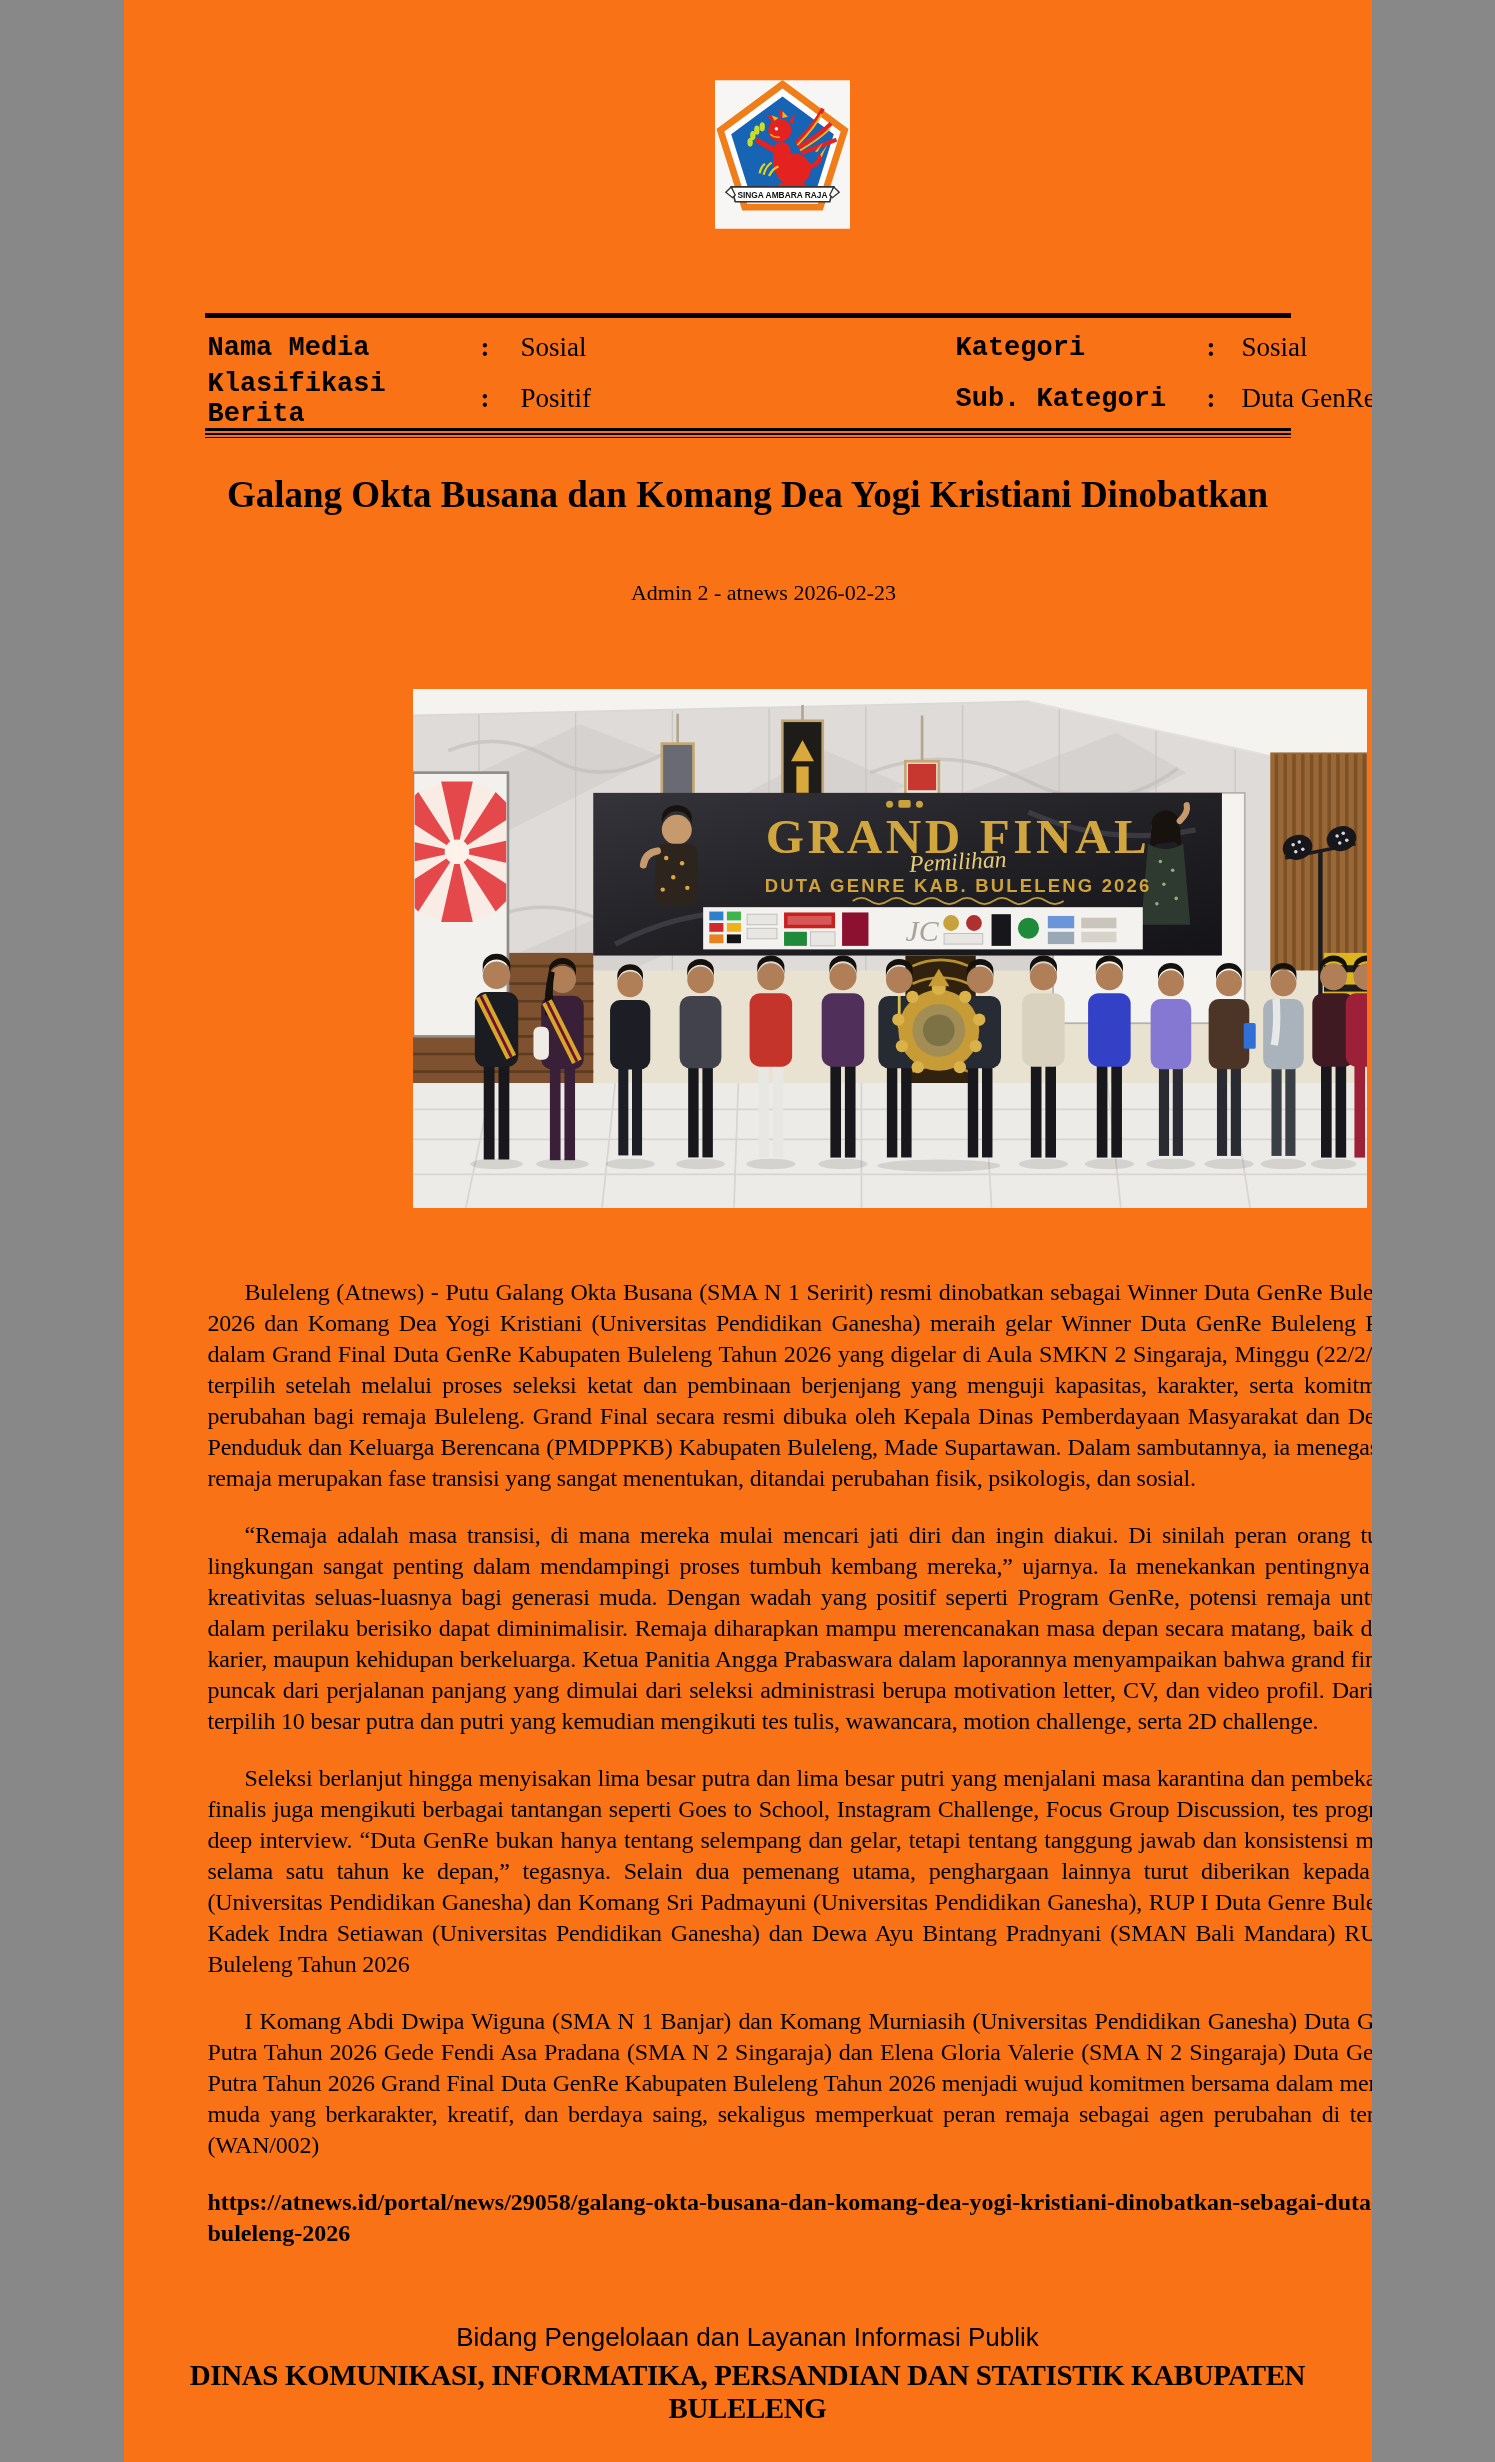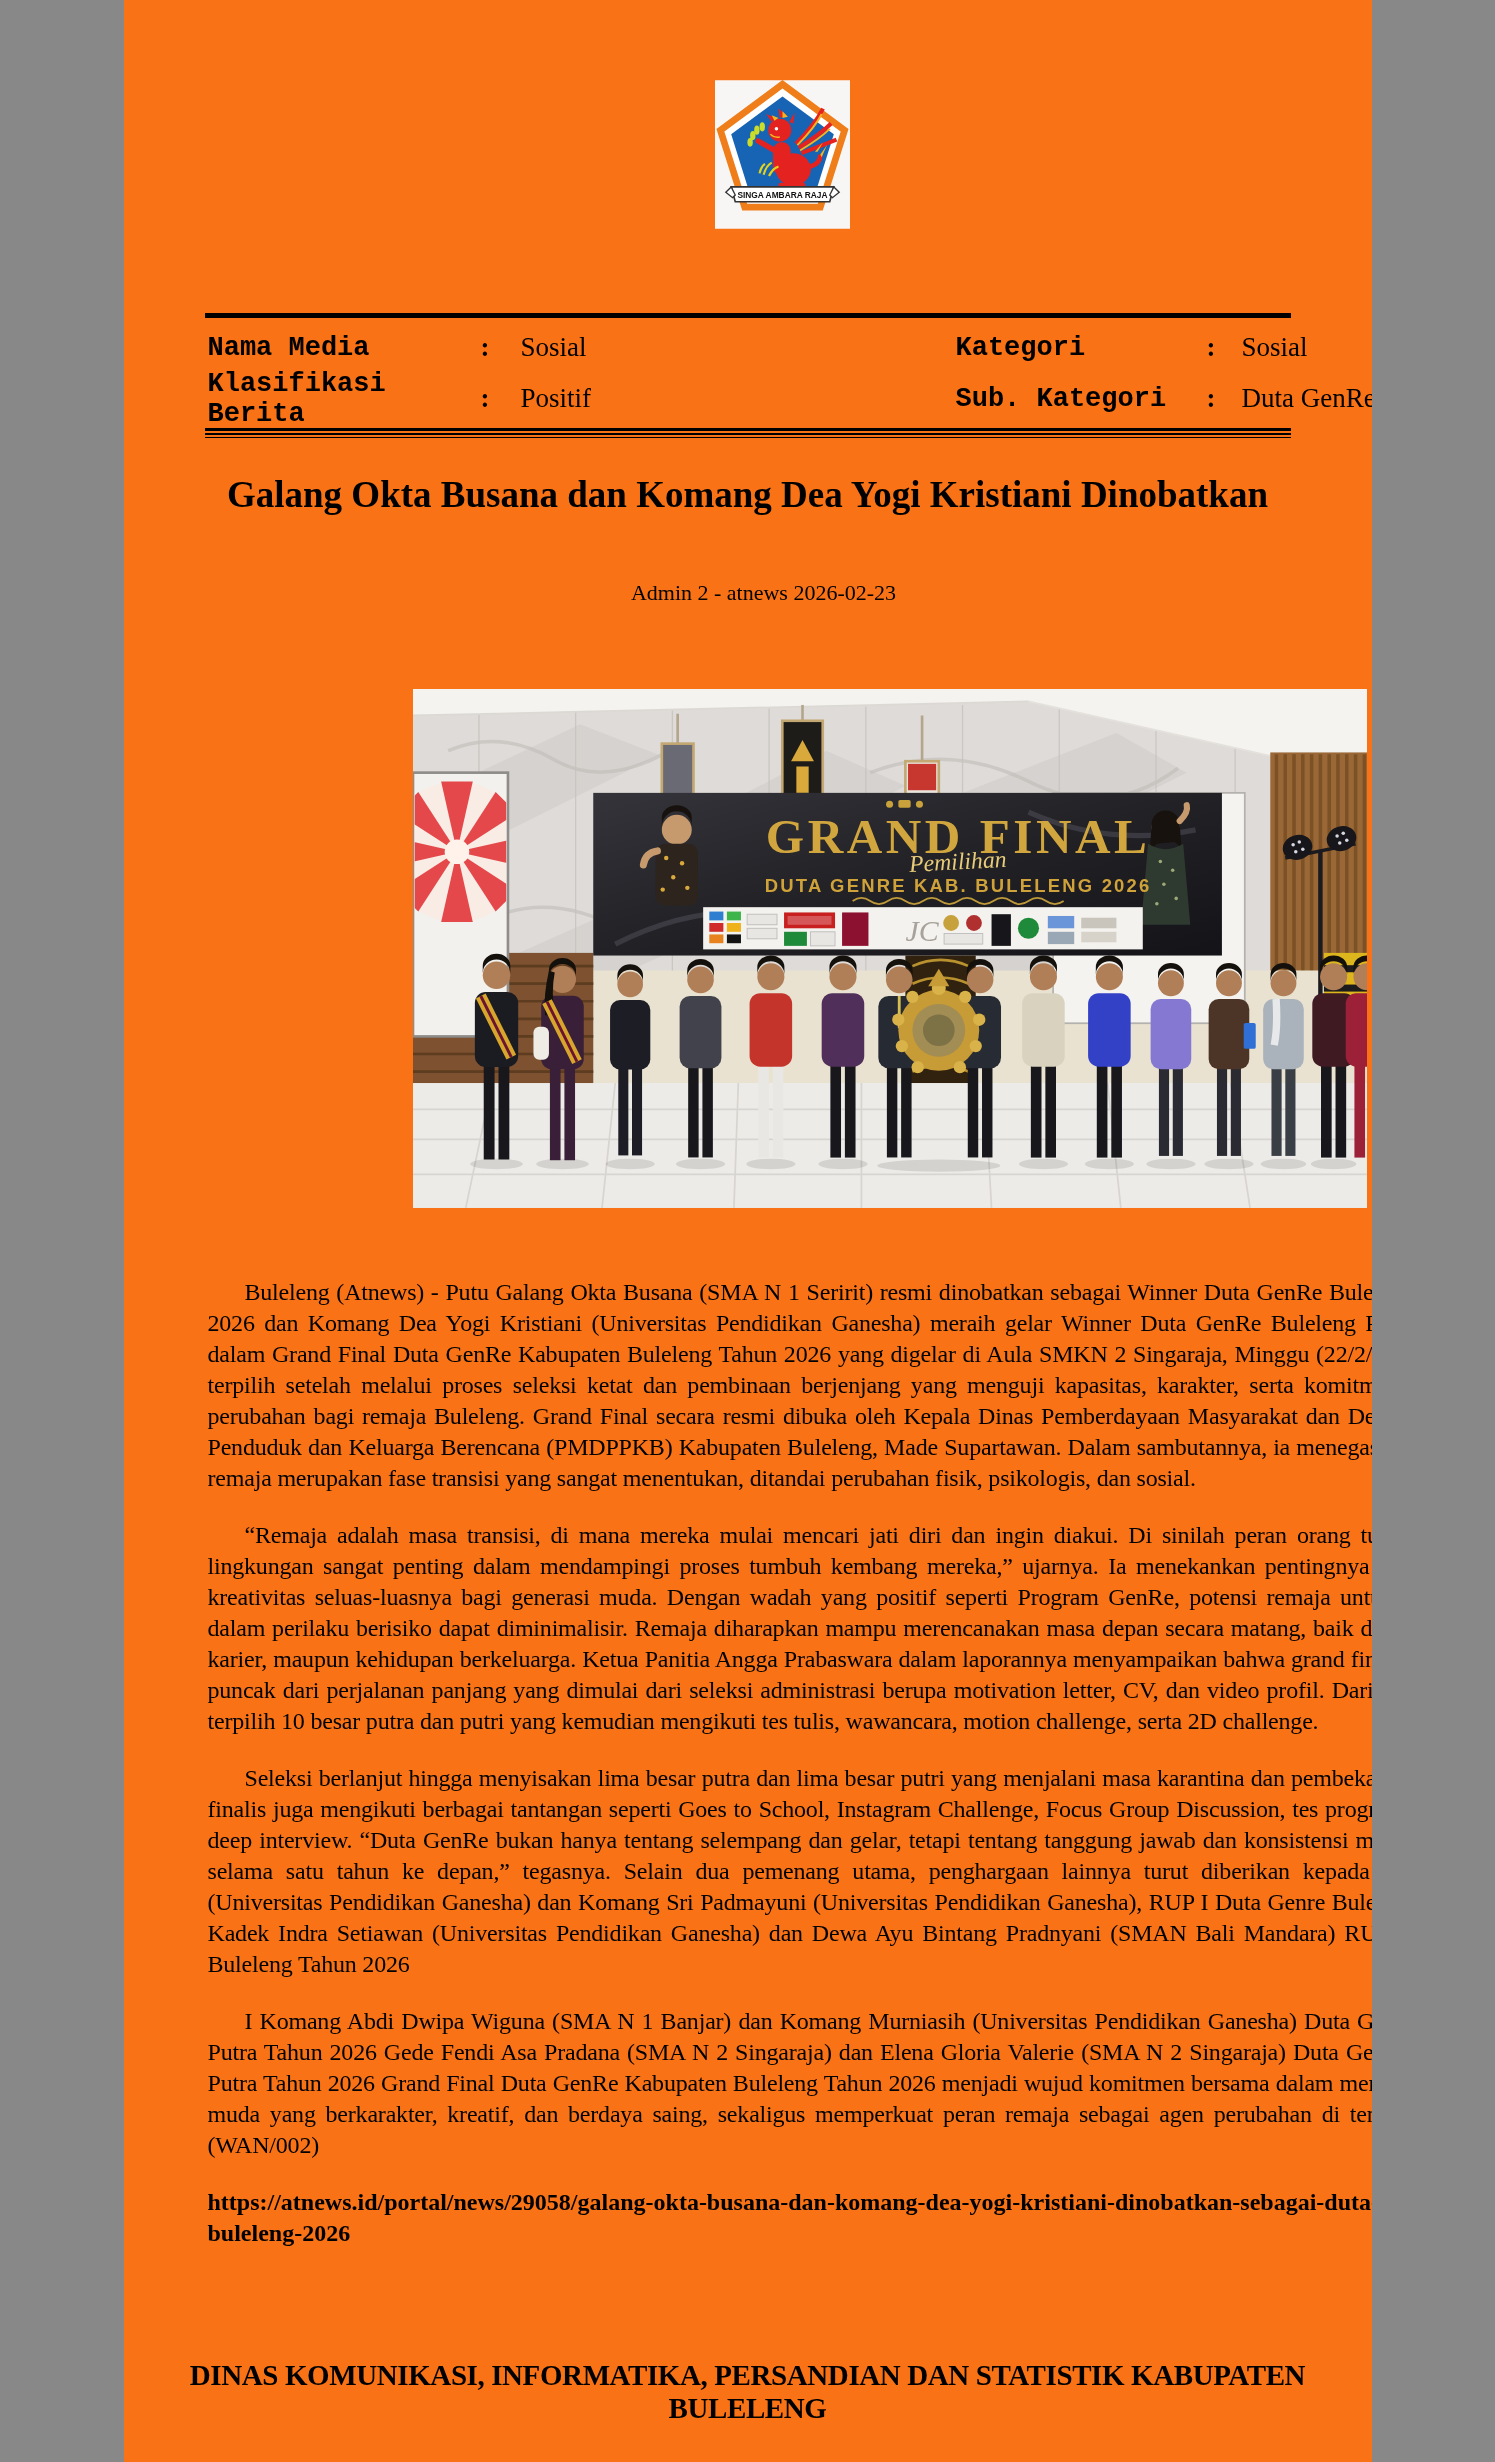--- a/index.html
+++ b/index.html
@@ -485,16 +485,17 @@
   </div>
 
   <div class="body-text">
     <p>Buleleng (Atnews) - Putu Galang Okta Busana (SMA N 1 Seririt) resmi dinobatkan sebagai Winner Duta GenRe Buleleng Putra Tahun 2026 dan Komang Dea Yogi Kristiani (Universitas Pendidikan Ganesha) meraih gelar Winner Duta GenRe Buleleng Putri Tahun 2026 dalam Grand Final Duta GenRe Kabupaten Buleleng Tahun 2026 yang digelar di Aula SMKN 2 Singaraja, Minggu (22/2/2026). Keduanya terpilih setelah melalui proses seleksi ketat dan pembinaan berjenjang yang menguji kapasitas, karakter, serta komitmen sebagai agen perubahan bagi remaja Buleleng. Grand Final secara resmi dibuka oleh Kepala Dinas Pemberdayaan Masyarakat dan Desa, Pengendalian Penduduk dan Keluarga Berencana (PMDPPKB) Kabupaten Buleleng, Made Supartawan. Dalam sambutannya, ia menegaskan bahwa masa remaja merupakan fase transisi yang sangat menentukan, ditandai perubahan fisik, psikologis, dan sosial.</p>
     <p>“Remaja adalah masa transisi, di mana mereka mulai mencari jati diri dan ingin diakui. Di sinilah peran orang tua, keluarga, dan lingkungan sangat penting dalam mendampingi proses tumbuh kembang mereka,” ujarnya. Ia menekankan pentingnya membuka ruang kreativitas seluas-luasnya bagi generasi muda. Dengan wadah yang positif seperti Program GenRe, potensi remaja untuk terjerumus ke dalam perilaku berisiko dapat diminimalisir. Remaja diharapkan mampu merencanakan masa depan secara matang, baik dalam pendidikan, karier, maupun kehidupan berkeluarga. Ketua Panitia Angga Prabaswara dalam laporannya menyampaikan bahwa grand final ini merupakan puncak dari perjalanan panjang yang dimulai dari seleksi administrasi berupa motivation letter, CV, dan video profil. Dari tahapan tersebut terpilih 10 besar putra dan putri yang kemudian mengikuti tes tulis, wawancara, motion challenge, serta 2D challenge.</p>
     <p>Seleksi berlanjut hingga menyisakan lima besar putra dan lima besar putri yang menjalani masa karantina dan pembekalan intensif. Para finalis juga mengikuti berbagai tantangan seperti Goes to School, Instagram Challenge, Focus Group Discussion, tes program kerja, hingga deep interview. “Duta GenRe bukan hanya tentang selempang dan gelar, tetapi tentang tanggung jawab dan konsistensi menjalankan peran selama satu tahun ke depan,” tegasnya. Selain dua pemenang utama, penghargaan lainnya turut diberikan kepada Sukkun Siregar (Universitas Pendidikan Ganesha) dan Komang Sri Padmayuni (Universitas Pendidikan Ganesha), RUP I Duta Genre Buleleng Tahun 2026 Kadek Indra Setiawan (Universitas Pendidikan Ganesha) dan Dewa Ayu Bintang Pradnyani (SMAN Bali Mandara) RUP II Duta Genre Buleleng Tahun 2026</p>
     <p>I Komang Abdi Dwipa Wiguna (SMA N 1 Banjar) dan Komang Murniasih (Universitas Pendidikan Ganesha) Duta Genre Intelegensia Putra Tahun 2026 Gede Fendi Asa Pradana (SMA N 2 Singaraja) dan Elena Gloria Valerie (SMA N 2 Singaraja) Duta Genre Sosial Media Putra Tahun 2026 Grand Final Duta GenRe Kabupaten Buleleng Tahun 2026 menjadi wujud komitmen bersama dalam membentuk generasi muda yang berkarakter, kreatif, dan berdaya saing, sekaligus memperkuat peran remaja sebagai agen perubahan di tengah masyarakat. (WAN/002)</p>
     <div class="article-url">https://atnews.id/portal/news/29058/galang-okta-busana-dan-komang-dea-yogi-kristiani-dinobatkan-sebagai-duta-genre-buleleng-2026</div>
   </div>
 
+  <div class="footer-1">Bidang Pengelolaan dan Layanan Informasi Publik</div>
   <div class="footer-2">DINAS KOMUNIKASI, INFORMATIKA, PERSANDIAN DAN STATISTIK KABUPATEN BULELENG</div>
 
 </div>
 
 
 </body></html>

